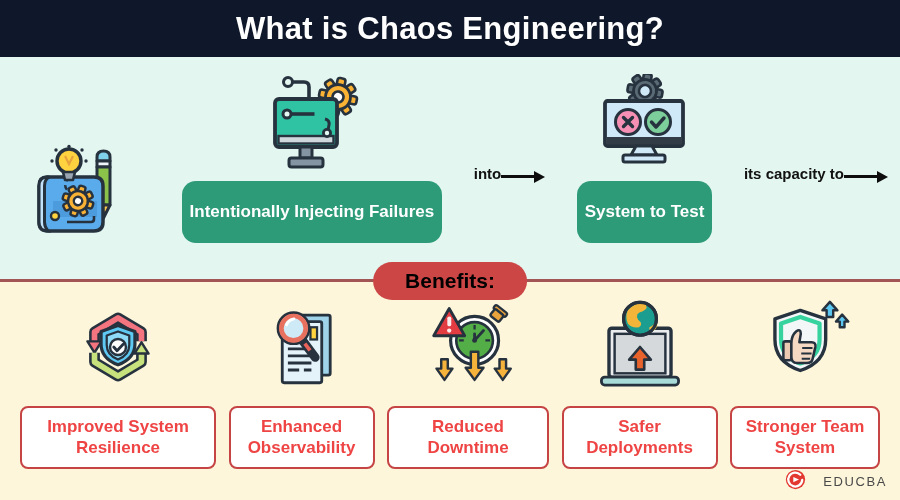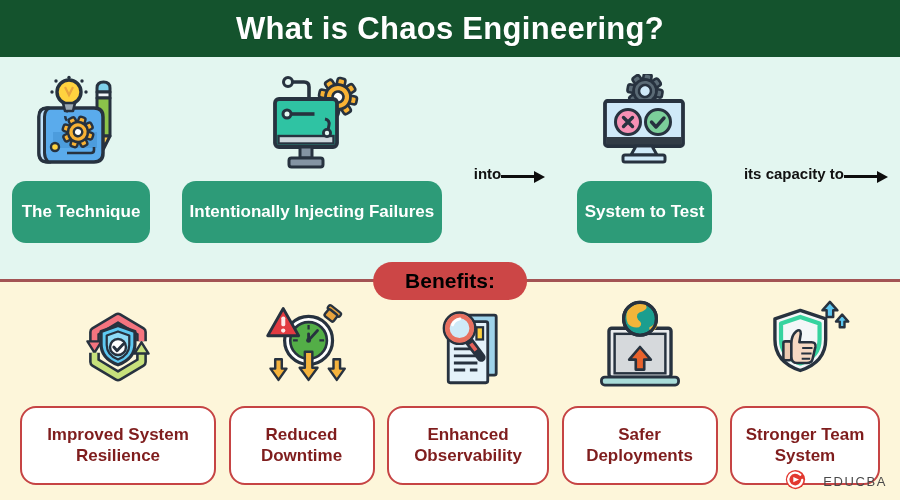--- a/index.html
+++ b/index.html
@@ -1,20 +1,20 @@
 <!DOCTYPE html>
 <html><head>
 <meta charset="utf-8">
 <style>
   * { margin:0; padding:0; box-sizing:border-box; }
   html,body { width:900px; height:500px; overflow:hidden; background:#fff;
               font-family:"Liberation Sans", sans-serif; }
 
   
-  .header { height:57px; background:#14532d; display:flex; align-items:center; justify-content:center; }
+  .header { height:57px; background:#0f172a; display:flex; align-items:center; justify-content:center; }
   .header-title { color:#fff; font-size:31px; font-weight:bold; letter-spacing:.3px;
                   text-shadow:0 1px 0 rgba(0,0,0,.15); }
 
   
   .flow-section { height:222px; background:#e3f6f0; }
   .flow-row { height:100%; display:flex; align-items:flex-end; justify-content:space-between;
               padding:0 12px 36px; }
   .step { display:flex; flex-direction:column; align-items:center; justify-content:flex-end; gap:7px; }
   .flow-row > .step:nth-child(1){ width:138px; }
   .flow-row > .step:nth-child(3){ width:196px; }
@@ -41,23 +41,23 @@
                     padding:7px 32px; border-radius:24px; z-index:2; }
   .benefits-row { display:flex; justify-content:space-between; align-items:flex-end;
                   padding:18px 20px 0; }
   .benefit { display:flex; flex-direction:column; align-items:center; gap:8px; }
   .benefits-row > .benefit:nth-child(1){ width:196px; }
   .benefits-row > .benefit:nth-child(2){ width:146px; }
   .benefits-row > .benefit:nth-child(3){ width:162px; }
   .benefits-row > .benefit:nth-child(4){ width:156px; }
   .benefits-row > .benefit:nth-child(5){ width:150px; }
   .benefit-label { width:100%; min-height:50px; background:#fff; border:2.5px solid #c64444;
-                   border-radius:16px; display:flex; align-items:center; justify-content:center;
-                   text-align:center; font-size:17px; font-weight:bold; color:#7f1d1d;
-                   line-height:1.25; padding:16px 8px; }
+                   border-radius:8px; display:flex; align-items:center; justify-content:center;
+                   text-align:center; font-size:17px; font-weight:bold; color:#ef4444;
+                   line-height:1.25; padding:8px 8px; }
 
   
   .brand { position:absolute; right:13px; bottom:6px; display:flex; align-items:center; gap:17px; }
   .brand-name { font-size:13px; color:#4a4a4a; letter-spacing:1.6px; font-weight:normal; }
 </style>
 </head>
 <body>
 
 <div class="header">
   <div class="header-title">What is Chaos Engineering?</div>
@@ -97,21 +97,20 @@
               <rect x="-3.4" y="-15.5" width="6.8" height="31" rx="2.2"></rect>
               <rect x="-3.4" y="-15.5" width="6.8" height="31" rx="2.2" transform="rotate(45)"></rect>
               <rect x="-3.4" y="-15.5" width="6.8" height="31" rx="2.2" transform="rotate(90)"></rect>
               <rect x="-3.4" y="-15.5" width="6.8" height="31" rx="2.2" transform="rotate(135)"></rect>
             </g>
             <circle r="10" fill="#f9b234" stroke="#27323f" stroke-width="2.6"></circle>
             <circle r="4.2" fill="#fff" stroke="#27323f" stroke-width="2.4"></circle>
           </g>
         </svg>
       </span>
-      <div class="btn">The Technique</div>
     </div>
 
 
     <div class="step">
       <span>
         <svg viewBox="0 0 100 100" width="104" height="100">
           <circle cx="26" cy="8" r="4.5" fill="#e4f7f1" stroke="#27323f" stroke-width="3"></circle>
           <path d="M31 8 h11 q5 0 5 5 v14" fill="none" stroke="#27323f" stroke-width="3.6"></path>
           <g transform="translate(76,23) rotate(12)">
             <g fill="#f9b234" stroke="#27323f" stroke-width="2.6">
@@ -201,20 +200,37 @@
           <circle cx="50" cy="50" r="8.5" fill="#fff" stroke="#27323f" stroke-width="2.6"></circle>
           <path d="M45.5 50 l3.5 4 l6.5 -7" fill="none" stroke="#27323f" stroke-width="3" stroke-linecap="round" stroke-linejoin="round"></path>
         </svg>
       </span>
       <div class="benefit-label">Improved System Resilience</div>
     </div>
 
     <div class="benefit">
       <span>
         <svg viewBox="0 0 100 100" width="96" height="94">
+          <rect x="38" y="16" width="42" height="64" rx="2" fill="#9fd3ea" stroke="#27323f" stroke-width="3"></rect>
+          <rect x="29" y="23" width="42" height="65" rx="2" fill="#e4f2fa" stroke="#27323f" stroke-width="3"></rect>
+          <rect x="59" y="29" width="7" height="13" fill="#ffd23f" stroke="#27323f" stroke-width="2.4"></rect>
+          <path d="M35 52 h25 M35 59.5 h25 M35 67 h25 M35 74.5 h12 M52 74.5 h8" stroke="#27323f" stroke-width="3"></path>
+          <line x1="49" y1="41" x2="64" y2="61" stroke="#27323f" stroke-width="9.5" stroke-linecap="round"></line>
+          <line x1="53" y1="46.5" x2="58.5" y2="53.5" stroke="#e8625a" stroke-width="4"></line>
+          <circle cx="41" cy="30" r="16.5" fill="#cfeaf7" stroke="#27323f" stroke-width="3"></circle>
+          <circle cx="41" cy="30" r="13" fill="#cfeaf7" stroke="#e8705f" stroke-width="5"></circle>
+          <path d="M33.5 26.5 q2 -5.5 8 -6.5" fill="none" stroke="#fff" stroke-width="3" stroke-linecap="round"></path>
+        </svg>
+      </span>
+      <div class="benefit-label">Enhanced Observability</div>
+    </div>
+
+    <div class="benefit">
+      <span>
+        <svg viewBox="0 0 100 100" width="96" height="94">
           <g transform="translate(78,20) rotate(38)">
             <rect x="-8" y="-13" width="16" height="5" rx="2" fill="#e8a33d" stroke="#27323f" stroke-width="2.4"></rect>
             <rect x="-6" y="-9" width="12" height="9" rx="2" fill="#e8a33d" stroke="#27323f" stroke-width="2.6"></rect>
           </g>
           <circle cx="57" cy="43" r="25.5" fill="#fff" stroke="#27323f" stroke-width="3.4"></circle>
           <circle cx="57" cy="43" r="19.5" fill="#53ae47" stroke="#27323f" stroke-width="2.8"></circle>
           <path d="M57 26.5 v5 M57 54.5 v5 M40.5 43 h5 M68.5 43 h5" stroke="#27323f" stroke-width="2.4"></path>
           <path d="M57 43 L66.5 32.5 M57 43 v-7" fill="none" stroke="#27323f" stroke-width="3" stroke-linecap="round"></path>
           <circle cx="57" cy="43" r="2.6" fill="#27323f"></circle>
           <path d="M30 9 L46.5 38 H13.5 z" fill="#e23b41" stroke="#27323f" stroke-width="3" stroke-linejoin="round"></path>
@@ -226,37 +242,20 @@
             <path d="M83.5 63 h7 v10 h5 l-8.5 12 -8.5 -12 h5 z"></path>
           </g>
         </svg>
       </span>
       <div class="benefit-label">Reduced Downtime</div>
     </div>
 
     <div class="benefit">
       <span>
         <svg viewBox="0 0 100 100" width="96" height="94">
-          <rect x="38" y="16" width="42" height="64" rx="2" fill="#9fd3ea" stroke="#27323f" stroke-width="3"></rect>
-          <rect x="29" y="23" width="42" height="65" rx="2" fill="#e4f2fa" stroke="#27323f" stroke-width="3"></rect>
-          <rect x="59" y="29" width="7" height="13" fill="#ffd23f" stroke="#27323f" stroke-width="2.4"></rect>
-          <path d="M35 52 h25 M35 59.5 h25 M35 67 h25 M35 74.5 h12 M52 74.5 h8" stroke="#27323f" stroke-width="3"></path>
-          <line x1="49" y1="41" x2="64" y2="61" stroke="#27323f" stroke-width="9.5" stroke-linecap="round"></line>
-          <line x1="53" y1="46.5" x2="58.5" y2="53.5" stroke="#e8625a" stroke-width="4"></line>
-          <circle cx="41" cy="30" r="16.5" fill="#cfeaf7" stroke="#27323f" stroke-width="3"></circle>
-          <circle cx="41" cy="30" r="13" fill="#cfeaf7" stroke="#e8705f" stroke-width="5"></circle>
-          <path d="M33.5 26.5 q2 -5.5 8 -6.5" fill="none" stroke="#fff" stroke-width="3" stroke-linecap="round"></path>
-        </svg>
-      </span>
-      <div class="benefit-label">Enhanced Observability</div>
-    </div>
-
-    <div class="benefit">
-      <span>
-        <svg viewBox="0 0 100 100" width="96" height="94">
           <rect x="17" y="30" width="66" height="52" rx="3" fill="#e9ebed" stroke="#27323f" stroke-width="3.6"></rect>
           <rect x="23" y="36" width="54" height="42" fill="#d6d9dc" stroke="#27323f" stroke-width="2.6"></rect>
           <rect x="9" y="82" width="82" height="8.5" rx="3.5" fill="#a9dcd9" stroke="#27323f" stroke-width="3"></rect>
           <circle cx="50" cy="20" r="17.5" fill="#1b9e8f" stroke="#27323f" stroke-width="3.4"></circle>
           <path d="M37 11 q8 -9 18 -8 q5 6 -2 9 q-9 2 -5 9 q6 4 1 8 q-8 1 -12 -4 q-3 -7 0 -14 z" fill="#f2b53a"></path>
           <path d="M60 29 q6 -2 7 -8 q4 8 -3 12 q-5 0 -4 -4 z" fill="#f2b53a"></path>
           <circle cx="50" cy="20" r="17.5" fill="none" stroke="#27323f" stroke-width="3.4"></circle>
           <path d="M50 50 l11.5 13.5 h-7 v10.5 h-9 V63.5 h-7 z" fill="#e8622c" stroke="#27323f" stroke-width="2.8" stroke-linejoin="round"></path>
         </svg>
       </span>

